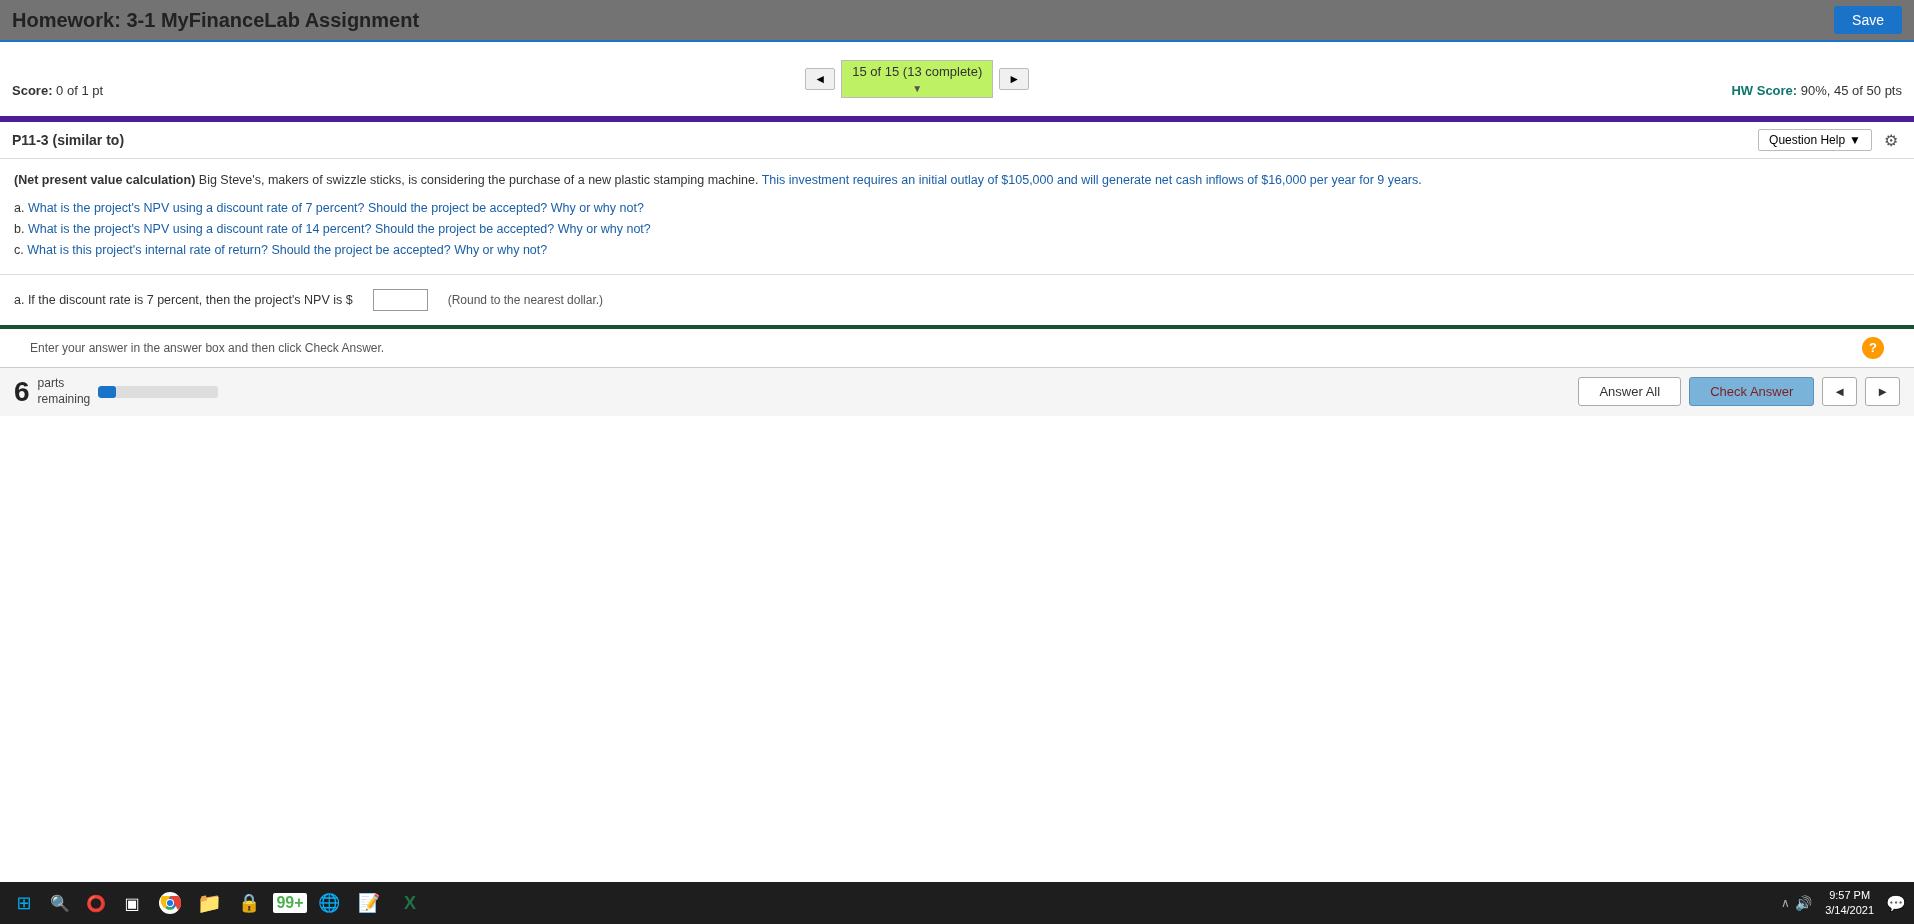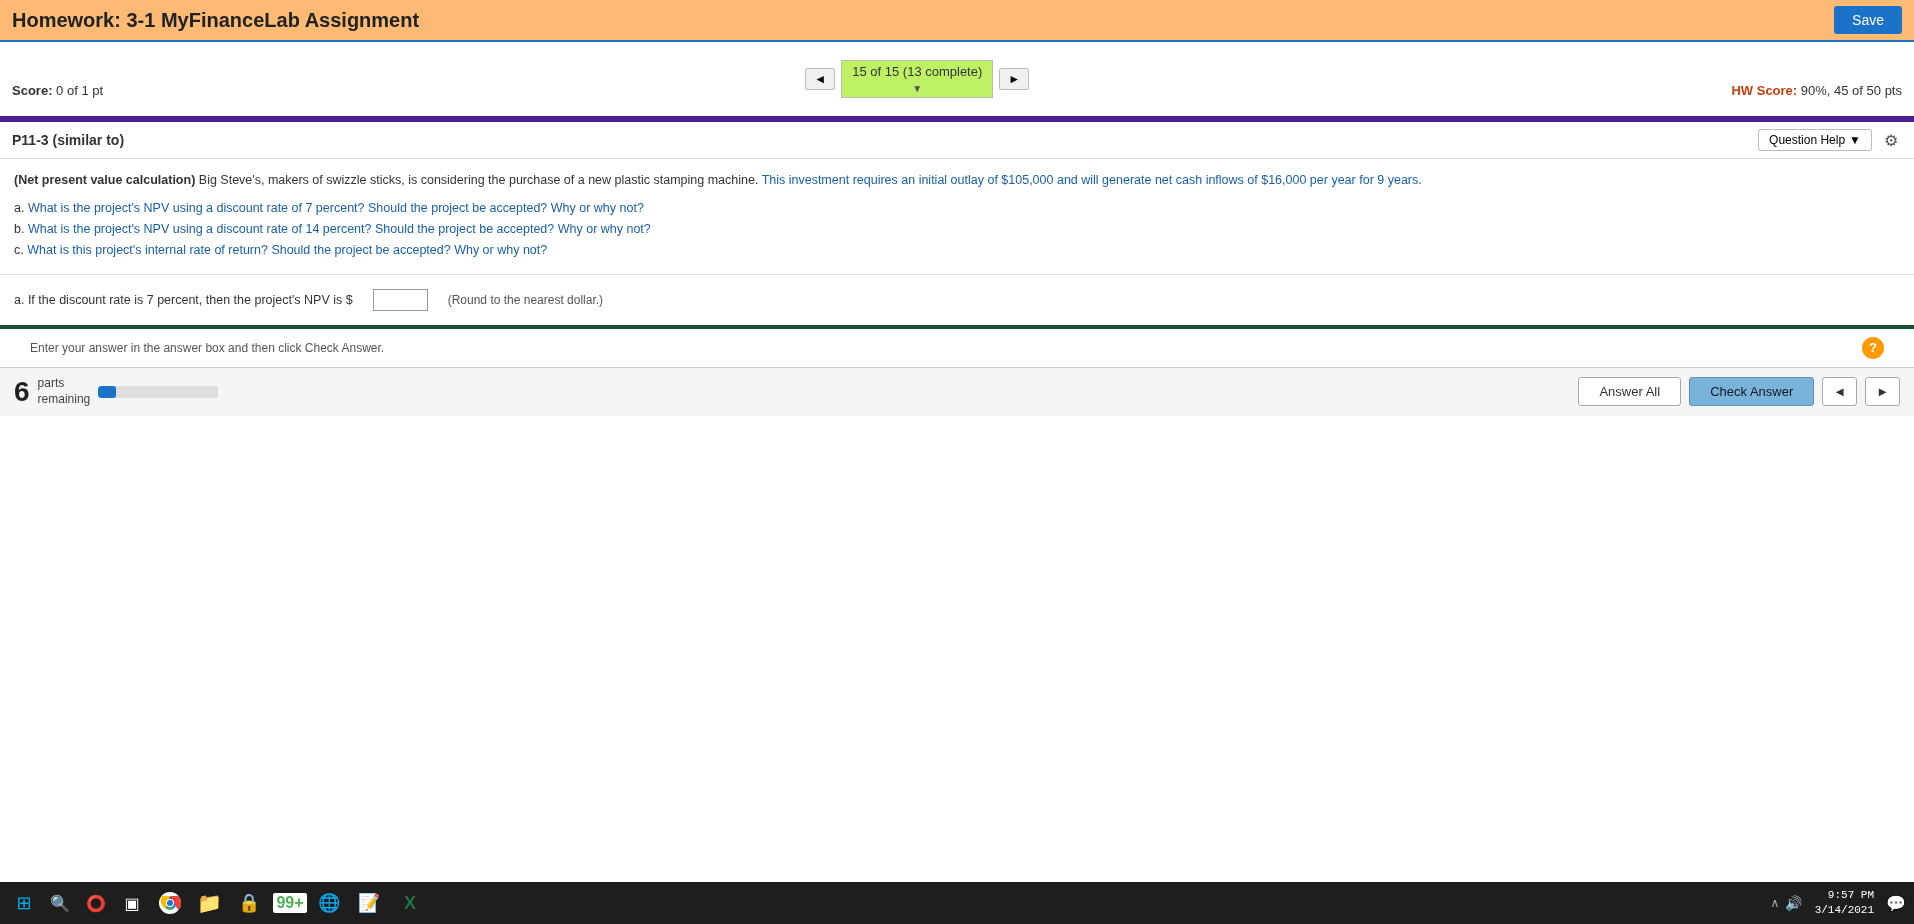--- a/index.html
+++ b/index.html
@@ -1,20 +1,20 @@
 <!DOCTYPE html>
 <html><head>
   <meta charset="utf-8">
   <style>
     * { margin: 0; padding: 0; box-sizing: border-box; }
     body { font-family: Arial, sans-serif; font-size: 13px; background: #fff; overflow-x: hidden; }
 
     
     #top-header {
-      background: #fdba74;
+      background: #737373;
       border-bottom: 2px solid #1a73c8;
       padding: 6px 12px;
       display: flex;
       align-items: center;
       justify-content: space-between;
     }
     #top-header h1 {
       font-size: 20px;
       font-weight: bold;
       color: #222;
@@ -33,21 +33,21 @@
     #score-bar {
       background: #fff;
       border-bottom: 6px solid #4c1d95;
       padding: 18px 12px;
       display: flex;
       align-items: flex-end;
       justify-content: space-between;
     }
     #score-bar .score-left { font-size: 13px; color: #333; }
     #score-bar .score-right { font-size: 13px; color: #333; }
-    #score-bar .score-right strong { color: #c2410c; }
+    #score-bar .score-right strong { color: #0f766e; }
 
     
     #nav-controls {
       display: flex;
       align-items: center;
       gap: 6px;
     }
     #nav-controls button {
       background: #f0f0f0;
       border: 1px solid #bbb;
@@ -221,21 +221,21 @@
       border: 1px solid #aaa;
       padding: 6px 20px;
       font-size: 13px;
       cursor: pointer;
       border-radius: 3px;
       color: #333;
     }
     #check-answer-btn {
       background: #7ab3d9;
       border: 1px solid #5a93b9;
-      color: #0f172a;
+      color: #7f1d1d;
       padding: 6px 20px;
       font-size: 13px;
       cursor: pointer;
       border-radius: 3px;
     }
     .nav-arrow-btn {
       background: #fff;
       border: 1px solid #aaa;
       padding: 6px 10px;
       font-size: 13px;
@@ -285,23 +285,22 @@
 
     .taskbar-right {
       margin-left: auto;
       display: flex;
       align-items: center;
       gap: 12px;
       color: #fff;
       font-size: 11px;
     }
     .taskbar-clock {
-      text-align: right;
+      text-align: center;
       line-height: 1.4;
-      font-family: Liberation Mono, monospace;
     }
     .taskbar-systray {
       display: flex;
       align-items: center;
       gap: 6px;
     }
     .file-icon { color: #f5c518; font-size: 20px; }
     .lock-icon { color: #aaa; font-size: 16px; }
     .excel-icon { color: #217346; font-size: 18px; font-weight: bold; }
     .edge-icon { color: #0078d4; font-size: 18px; }

